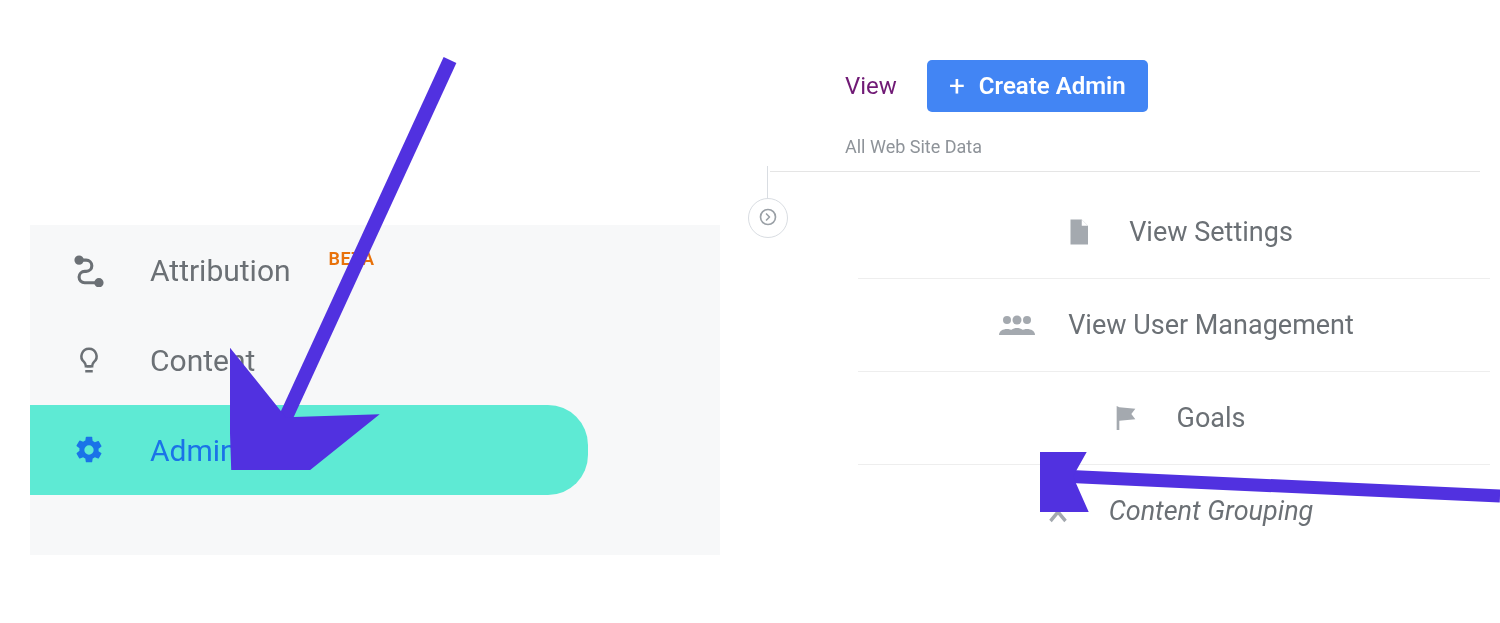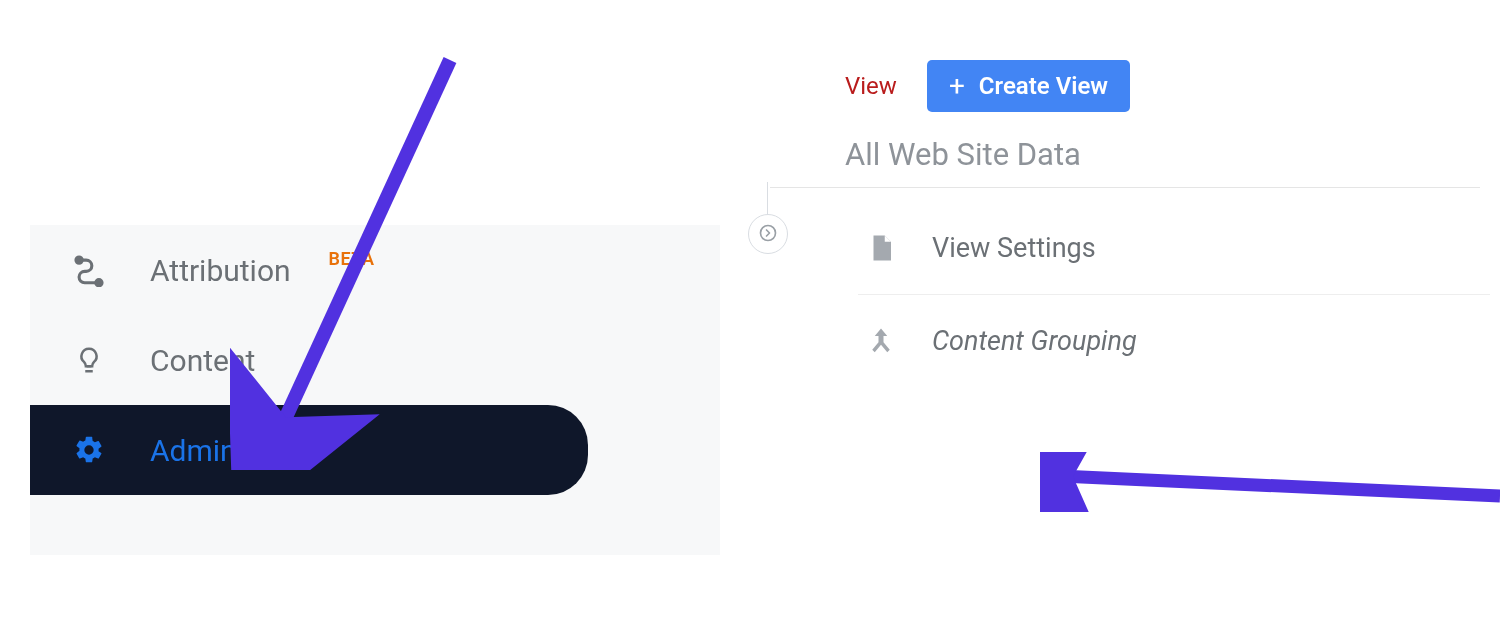--- a/index.html
+++ b/index.html
@@ -31,21 +31,21 @@
   }
   .left-panel .nav-item .icon{
     width:42px;
     display:inline-flex;
     align-items:center;
     justify-content:center;
     margin-right:40px;
     color:#6b7075;
   }
   .left-panel .nav-item.active{
-    background:#0f172a;
+    background:#5eead4;
     border-top-right-radius:40px;
     border-bottom-right-radius:40px;
     color:#1a73e8;
     width:520px;
   }
   .left-panel .nav-item.active .icon{color:#1a73e8;}
   .beta-tag{
     font-size:18px;
     color:#e8710a;
     font-weight:600;
@@ -65,21 +65,21 @@
     height:580px;
     background:#ffffff;
   }
   .view-header{
     display:flex;
     align-items:center;
     padding:20px 0 0 75px;
   }
   .view-label{
     font-size:24px;
-    color:#b91c1c;
+    color:#701a75;
     margin-right:30px;
   }
   .create-view-btn{
     display:inline-flex;
     align-items:center;
     background:#4285f4;
     color:#ffffff;
     font-size:24px;
     font-weight:600;
     padding:12px 22px;
@@ -87,21 +87,21 @@
     cursor:pointer;
   }
   .create-view-btn .plus{
     font-size:28px;
     font-weight:400;
     margin-right:14px;
     line-height:24px;
   }
   .view-name{
     padding:24px 0 14px 75px;
-    font-size:31px;
+    font-size:18px;
     color:#8e9399;
     border-bottom:1px solid #e5e5e5;
     margin-right:10px;
   }
   .admin-list{
     margin-top:14px;
     margin-left:88px;
     position:relative;
   }
   .collapse-circle{
@@ -125,20 +125,21 @@
      background:#d9dde2;
   }
   .admin-item{
     display:flex;
     align-items:center;
     height:92px;
     border-bottom:1px solid #eeeeee;
     color:#6b7075;
     font-size:27px;
     cursor:pointer;
+    justify-content:center;
   }
   .admin-item:last-child{border-bottom:none;font-style:italic;}
   .admin-item .icon{
     width:46px;
     margin-right:28px;
     display:inline-flex;align-items:center;justify-content:center;
     color:#a4a9af;
   }
   .admin-item .icon svg{fill:#a4a9af;}
 
@@ -186,21 +187,21 @@
   </div>
 
 </div>
 
 <div class="right-panel">
 
   <div class="view-header">
     <span class="view-label">View</span>
     <span class="create-view-btn">
       <span class="plus">+</span>
-      <span>Create View</span>
+      <span>Create Admin</span>
     </span>
   </div>
 
   <div class="view-name">All Web Site Data</div>
 
   <div class="admin-list">
     <div class="vline"></div>
     <div class="collapse-circle">
       <span>
         <svg width="18" height="18" viewBox="0 0 24 24" fill="none" stroke="#9aa0a6" stroke-width="2.2" stroke-linecap="round" stroke-linejoin="round">
@@ -213,21 +214,42 @@
     <div class="admin-item">
       <span class="icon">
         <svg width="30" height="34" viewBox="0 0 24 24">
             <path d="M6 2h9l5 5v15H6z" fill="#a4a9af"></path>
             <path d="M15 2v5h5" fill="#ffffff"></path>
           </svg>
       </span>
       <span>View Settings</span>
     </div>
 
-
+    <div class="admin-item">
+      <span class="icon">
+        <svg width="40" height="28" viewBox="0 0 40 24" fill="#a4a9af">
+          <circle cx="10" cy="7" r="4"></circle>
+            <circle cx="20" cy="7" r="4.5"></circle>
+            <circle cx="30" cy="7" r="4"></circle>
+          <path d="M2 22c0-4 4-6 8-6s8 2 8 6z"></path>
+            <path d="M12 22c0-4.5 4-7 8-7s8 2.5 8 7z"></path>
+            <path d="M22 22c0-4 4-6 8-6s8 2 8 6z"></path>
+        </svg>
+      </span>
+      <span>View User Management</span>
+    </div>
+
+    <div class="admin-item">
+      <span class="icon">
+        <svg width="32" height="34" viewBox="0 0 24 24" fill="#a4a9af">
+          <path d="M5 3v18h2v-7l12-1-3-4 3-4-12-1z"></path>
+        </svg>
+      </span>
+      <span>Goals</span>
+    </div>
 
     <div class="admin-item">
       <span class="icon">
         <svg width="30" height="34" viewBox="0 0 24 24" fill="#a4a9af">
           <path d="M12 2l5 6h-3v5l5 6-2 2-5-6-5 6-2-2 5-6V8H7z"></path>
         </svg>
       </span>
       <span>Content Grouping</span>
     </div>
 

